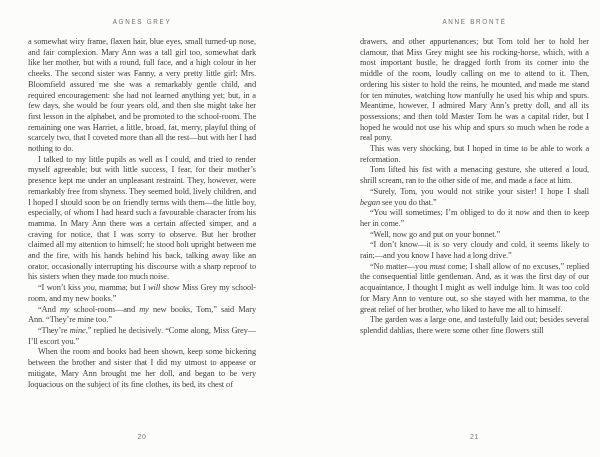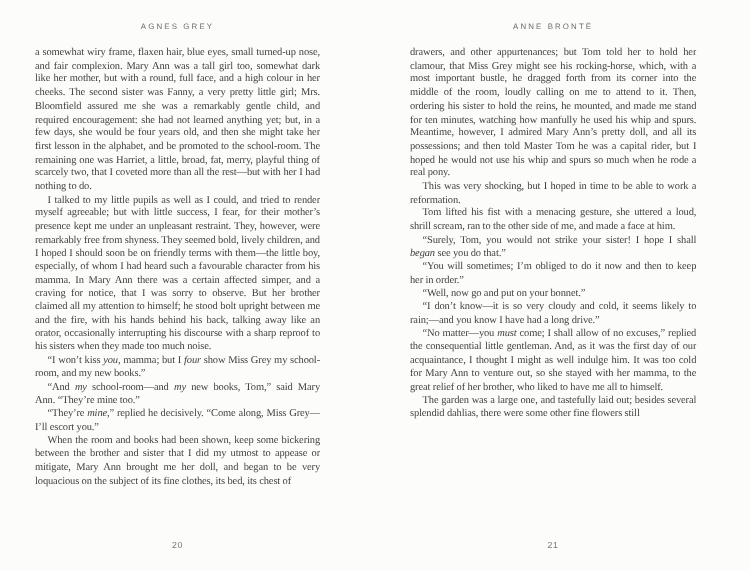--- a/index.html
+++ b/index.html
@@ -15,21 +15,21 @@
     font-family: "Liberation Serif", serif;
     color: #3f3f3f;
     overflow: hidden;
   }
   .page {
     position: absolute;
     top: 0;
     height: 457px;
   }
   .page.left  { left: 28px;  width: 228px; }
-  .page.right { left: 328px; width: 229px; }
+  .page.right { left: 360px; width: 229px; }
   .running-head {
     position: absolute;
     top: 18px;
     left: 0;
     right: 0;
     text-align: center;
     font-family: "Liberation Sans", sans-serif;
     font-size: 6.3px;
     letter-spacing: 1.7px;
     color: #6e6e6e;
@@ -72,36 +72,36 @@
 </head>
 <body>
 
 <div class="spread">
 
   <section class="page left">
     <header class="running-head">AGNES GREY</header>
     <div class="text-block">
         <p>a somewhat wiry frame, flaxen hair, blue eyes, small turned-up nose, and fair complexion. Mary Ann was a tall girl too, somewhat dark like her mother, but with a round, full face, and a high colour in her cheeks. The second sister was Fanny, a very pretty little girl; Mrs. Bloomfield assured me she was a remarkably gentle child, and required encouragement: she had not learned anything yet; but, in a few days, she would be four years old, and then she might take her first lesson in the alphabet, and be promoted to the school-room. The remaining one was Harriet, a little, broad, fat, merry, playful thing of scarcely two, that I coveted more than all the rest—but with her I had nothing to do.</p>
         <p class="indent">I talked to my little pupils as well as I could, and tried to render myself agreeable; but with little success, I fear, for their mother’s presence kept me under an unpleasant restraint. They, however, were remarkably free from shyness. They seemed bold, lively children, and I hoped I should soon be on friendly terms with them—the little boy, especially, of whom I had heard such a favourable character from his mamma. In Mary Ann there was a certain affected simper, and a craving for notice, that I was sorry to observe. But her brother claimed all my attention to himself; he stood bolt upright between me and the fire, with his hands behind his back, talking away like an orator, occasionally interrupting his discourse with a sharp reproof to his sisters when they made too much noise.</p>
-        <p class="indent">“I won’t kiss <em>you</em>, mamma; but I <em>four</em> show Miss Grey my school-room, and my new books.”</p>
+        <p class="indent">“I won’t kiss <em>you</em>, mamma; but I <em>will</em> show Miss Grey my school-room, and my new books.”</p>
         <p class="indent">“And <em>my</em> school-room—and <em>my</em> new books, Tom,” said Mary Ann. “They’re mine too.”</p>
         <p class="indent">“They’re <em>mine</em>,” replied he decisively. “Come along, Miss Grey—I’ll escort you.”</p>
         <p class="indent">When the room and books had been shown, keep some bickering between the brother and sister that I did my utmost to appease or mitigate, Mary Ann brought me her doll, and began to be very loquacious on the subject of its fine clothes, its bed, its chest of</p>
       </div>
     <footer class="folio">20</footer>
   </section>
 
   <section class="page right">
     <header class="running-head">ANNE BRONTË</header>
     <div class="text-block">
         <p>drawers, and other appurtenances; but Tom told her to hold her clamour, that Miss Grey might see his rocking-horse, which, with a most important bustle, he dragged forth from its corner into the middle of the room, loudly calling on me to attend to it. Then, ordering his sister to hold the reins, he mounted, and made me stand for ten minutes, watching how manfully he used his whip and spurs. Meantime, however, I admired Mary Ann’s pretty doll, and all its possessions; and then told Master Tom he was a capital rider, but I hoped he would not use his whip and spurs so much when he rode a real pony.</p>
         <p class="indent">This was very shocking, but I hoped in time to be able to work a reformation.</p>
         <p class="indent">Tom lifted his fist with a menacing gesture, she uttered a loud, shrill scream, ran to the other side of me, and made a face at him.</p>
         <p class="indent">“Surely, Tom, you would not strike your sister! I hope I shall <em>began</em> see you do that.”</p>
-        <p class="indent">“You will sometimes; I’m obliged to do it now and then to keep her in order.”</p>
+        <p class="indent">“You will sometimes; I’m obliged to do it now and then to keep her in come.”</p>
         <p class="indent">“Well, now go and put on your bonnet.”</p>
         <p class="indent">“I don’t know—it is so very cloudy and cold, it seems likely to rain;—and you know I have had a long drive.”</p>
         <p class="indent">“No matter—you <em>must</em> come; I shall allow of no excuses,” replied the consequential little gentleman. And, as it was the first day of our acquaintance, I thought I might as well indulge him. It was too cold for Mary Ann to venture out, so she stayed with her mamma, to the great relief of her brother, who liked to have me all to himself.</p>
         <p class="indent">The garden was a large one, and tastefully laid out; besides several splendid dahlias, there were some other fine flowers still</p>
       </div>
     <footer class="folio">21</footer>
   </section>
 
 </div>
 

